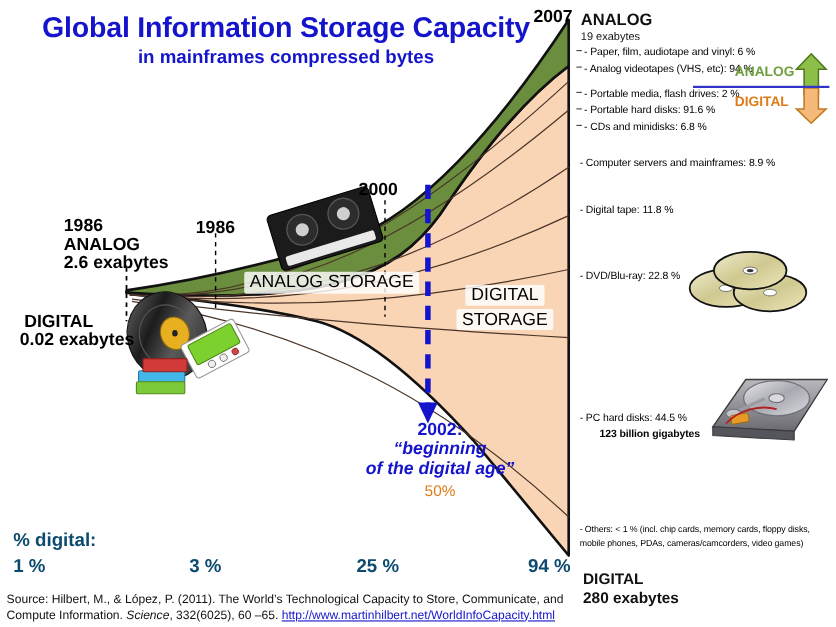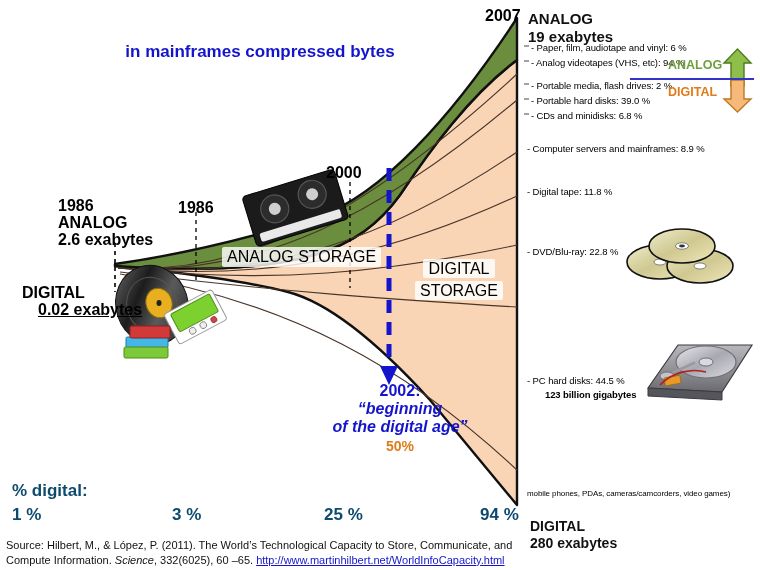--- a/index.html
+++ b/index.html
@@ -25,42 +25,42 @@
 
   
   #chart{position:absolute;left:0;top:0;}
 
   
   .klabel{font-size:16px;font-weight:bold;color:#000;white-space:nowrap;line-height:1.25;}
   #y1986{left:58px;top:196px;}
   #an1986{left:58px;top:213px;}
   #ex1986{left:58px;top:230px;}
   #dig1986{left:22px;top:283px;}
-  #digex1986{left:38px;top:300px;text-decoration:underline;}
+  #digex1986{left:18px;top:300px;}
   #y1993{left:178px;top:198px;}
   #y2000{left:326px;top:163px;}
 
   
   .bandlabel{
     font-size:16px;color:#000;background:rgba(255,255,255,0.82);
     padding:1px 5px;border-radius:2px;white-space:nowrap;
   }
   #analogstorage{left:222px;top:247px;text-align:right;}
   #digitalstorage{left:415px;top:258px;text-align:center;line-height:1.35;}
 
   
   #c2002{left:310px;top:382px;width:180px;text-align:center;color:#1414CC;}
   #c2002 .l1{font-size:16px;font-weight:bold;}
   #c2002 .l2,#c2002 .l3{font-size:16px;font-weight:bold;font-style:italic;}
-  #c2002 .l4{font-size:14px;font-weight:bold;color:#E07B1A;margin-top:2px;}
+  #c2002 .l4{font-size:14px;font-weight:normal;color:#E07B1A;margin-top:2px;}
 
   
   #y2007{left:485px;top:7px;font-size:16px;font-weight:bold;color:#000;}
   #anlabel{left:528px;top:10px;font-size:15px;font-weight:bold;}
-  #anex{left:528px;top:28px;font-size:15px;font-weight:bold;}
+  #anex{left:528px;top:28px;font-size:10px;font-weight:normal;}
   .bullet{position:absolute;font-size:9.5px;color:#000;white-space:nowrap;letter-spacing:-0.1px;}
   .bullet.small{font-size:8px;}
 
   #sep{left:630px;top:78px;width:124px;height:2px;background:#3333CC;}
   #analogTag{left:668px;top:58px;font-size:12.5px;font-weight:bold;color:#6E9E3E;}
   #digitalTag{left:668px;top:85px;font-size:12.5px;font-weight:bold;color:#E07B1A;}
 
   #digbottom1{left:530px;top:518px;font-size:14px;font-weight:bold;}
   #digbottom2{left:530px;top:535px;font-size:14px;font-weight:bold;}
 
@@ -201,20 +201,21 @@
 
     <g>
       <polygon points="731,49 744,49 744,72 751,72 737.5,86 724,72 731,72" transform="rotate(180 737.5 67.5)" fill="#8DBF4A" stroke="#4f7a1e" stroke-width="1.4"></polygon>
     </g>
 
     <g>
       <polygon points="731,80 744,80 744,99 751,99 737.5,112 724,99 731,99" fill="#F5B97A" stroke="#C07A20" stroke-width="1.4"></polygon>
     </g>
   </svg>
 
+  <div class="abs" id="title">Global Information Storage Capacity</div>
   <div class="abs" id="subtitle">in mainframes compressed bytes</div>
 
   <div class="abs klabel" id="y1986">1986</div>
   <div class="abs klabel" id="an1986">ANALOG</div>
   <div class="abs klabel" id="ex1986">2.6 exabytes</div>
   <div class="abs klabel" id="dig1986">DIGITAL</div>
   <div class="abs klabel" id="digex1986">0.02 exabytes</div>
   <div class="abs klabel" id="y1993">1986</div>
   <div class="abs klabel" id="y2000">2000</div>
 
@@ -232,30 +233,31 @@
   </div>
 
   <div class="abs" id="y2007">2007</div>
   <div class="abs" id="anlabel">ANALOG</div>
   <div class="abs" id="anex">19 exabytes</div>
 
   <div class="bullet" style="left:531px;top:42px;">- Paper, film, audiotape and vinyl: 6 %</div>
   <div class="bullet" style="left:531px;top:57px;">- Analog videotapes (VHS, etc): 94 %</div>
 
   <div class="bullet" style="left:531px;top:80px;">- Portable media, flash drives: 2 %</div>
-  <div class="bullet" style="left:531px;top:95px;">- Portable hard disks: 39.0 %</div>
+  <div class="bullet" style="left:531px;top:95px;">- Portable hard disks: 91.6 %</div>
   <div class="bullet" style="left:531px;top:110px;">- CDs and minidisks: 6.8 %</div>
 
   <div class="bullet" style="left:527px;top:143px;">- Computer  servers and mainframes: 8.9 %</div>
   <div class="bullet" style="left:527px;top:186px;">- Digital tape: 11.8 %</div>
   <div class="bullet" style="left:527px;top:246px;">- DVD/Blu-ray: 22.8 %</div>
 
   <div class="bullet" style="left:527px;top:375px;">- PC hard disks: 44.5 %</div>
   <div class="bullet" style="left:545px;top:389px;font-weight:bold;">123 billion  gigabytes</div>
 
+  <div class="bullet small" style="left:527px;top:477px;">- Others: &lt; 1 % (incl. chip cards, memory cards, floppy disks,</div>
   <div class="bullet small" style="left:527px;top:489px;">mobile phones, PDAs, cameras/camcorders, video games)</div>
 
   <div class="abs" id="sep"></div>
   <div class="abs" id="analogTag">ANALOG</div>
   <div class="abs" id="digitalTag">DIGITAL</div>
 
   <div class="abs" id="digbottom1">DIGITAL</div>
   <div class="abs" id="digbottom2">280 exabytes</div>
 
   <div class="pct" id="pctlabel">% digital:</div>

